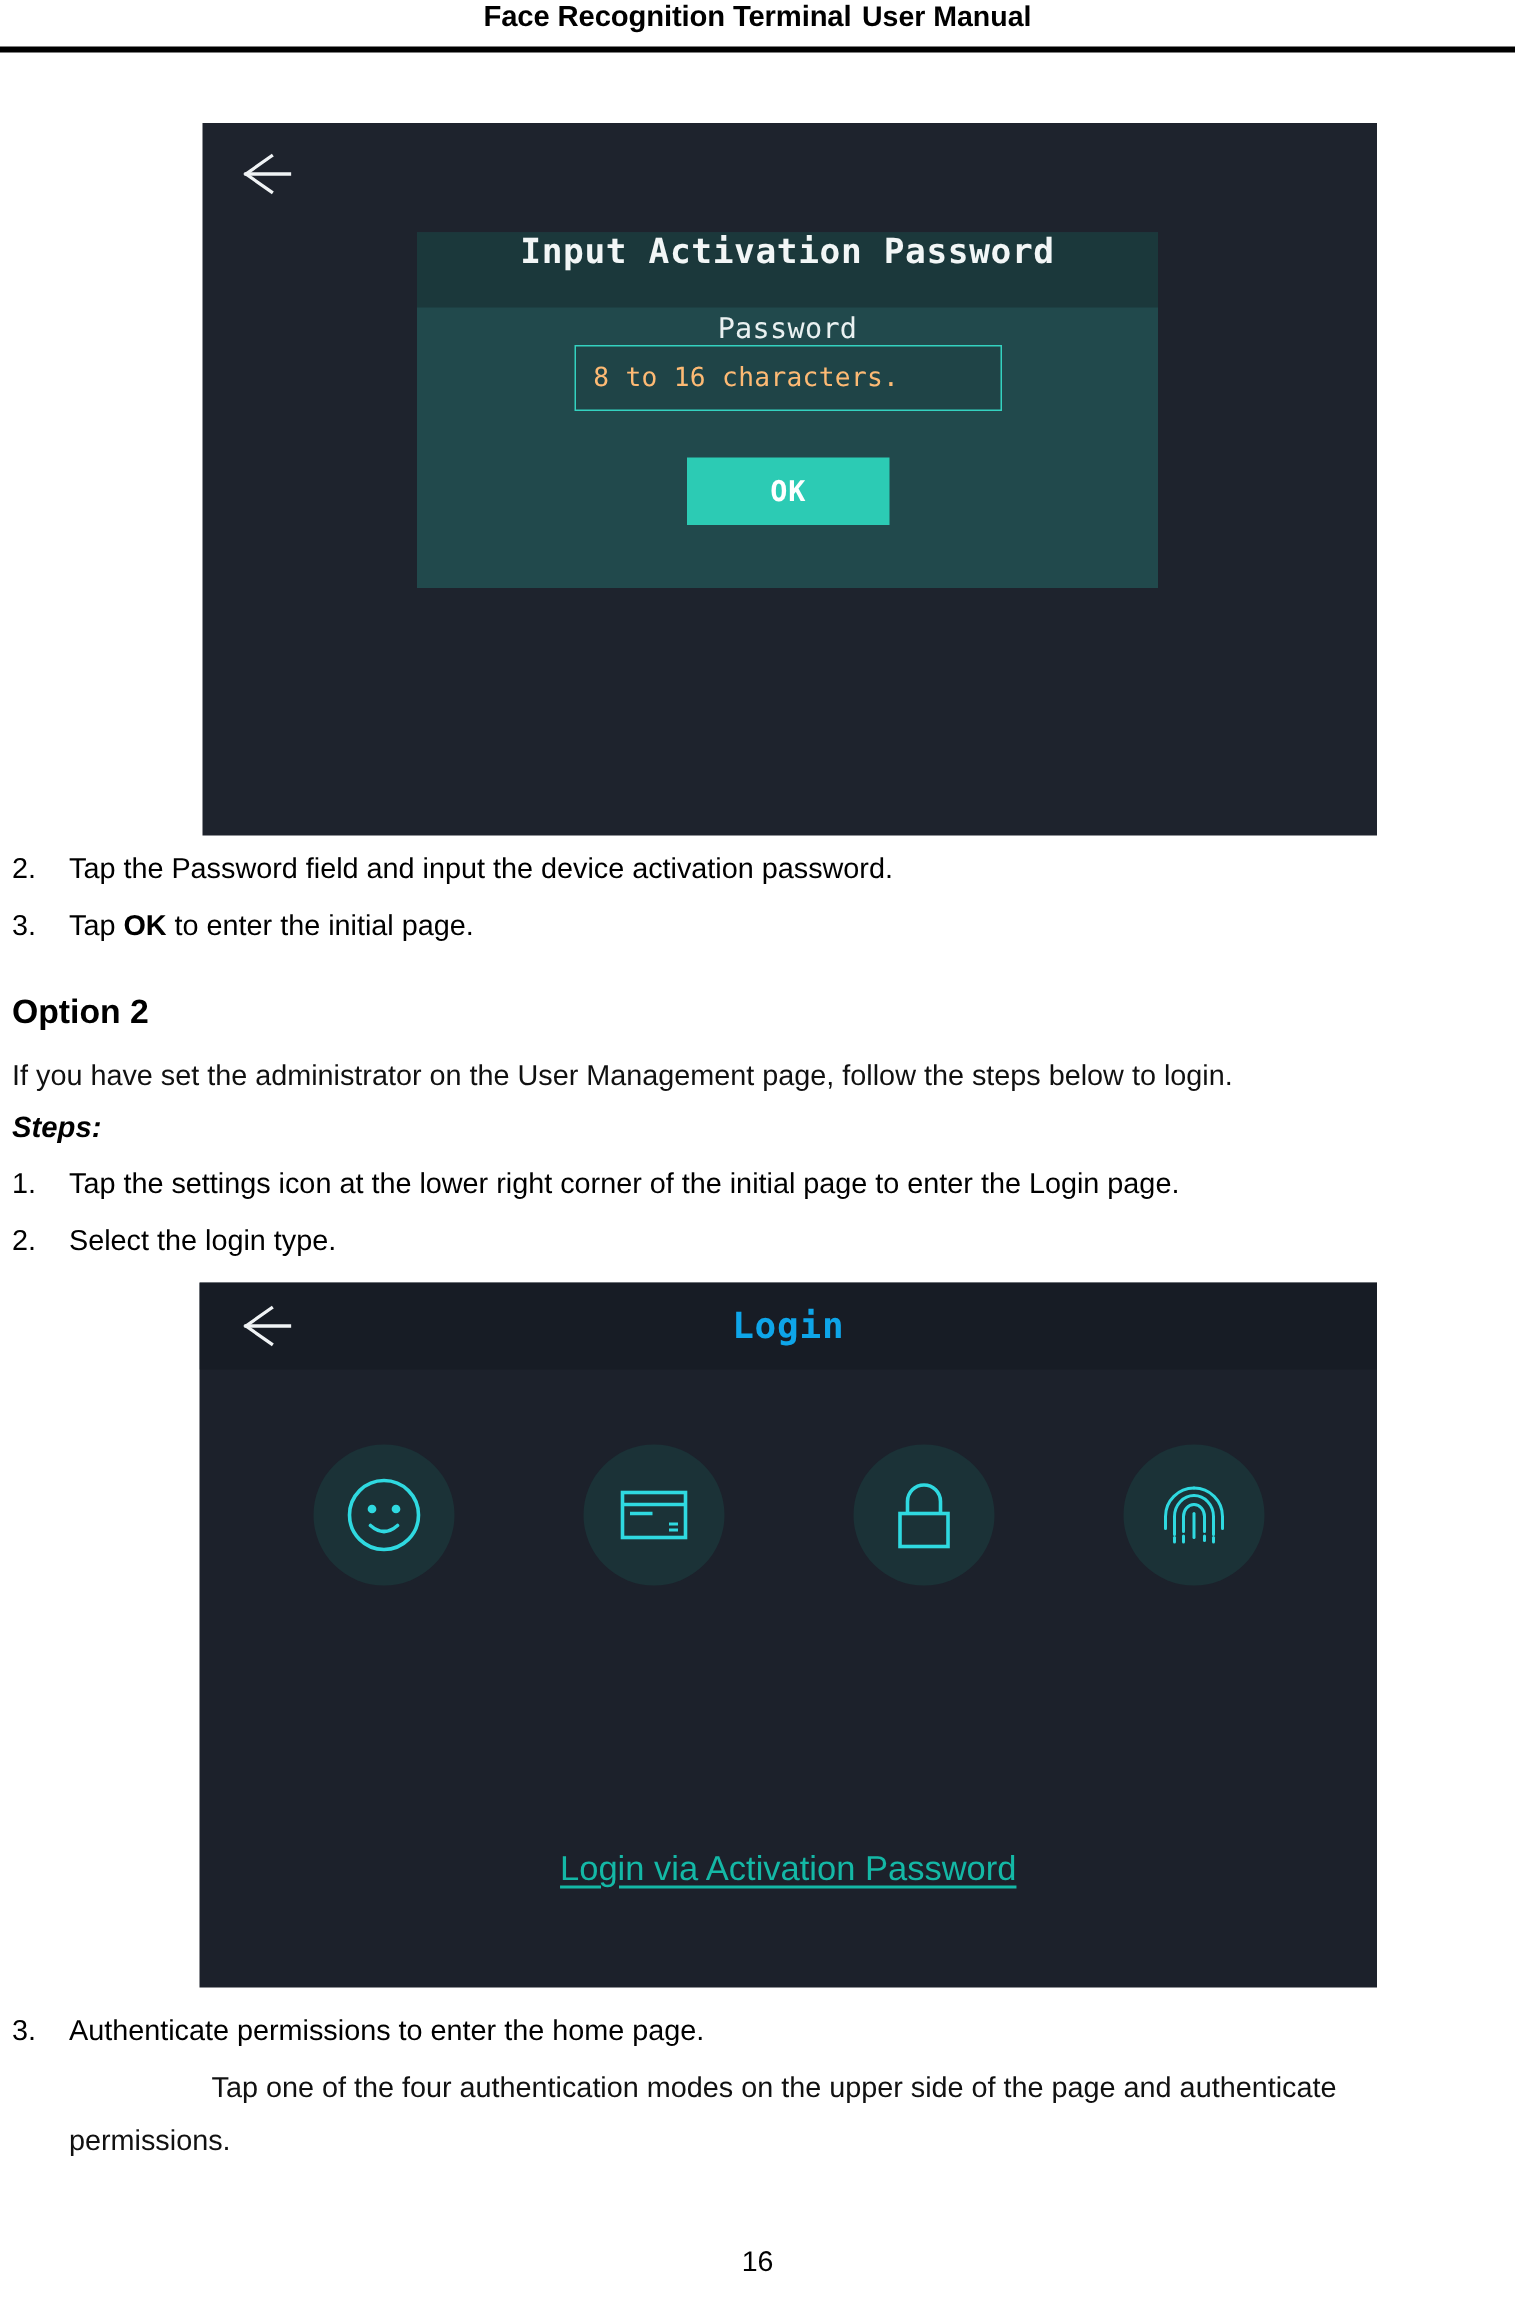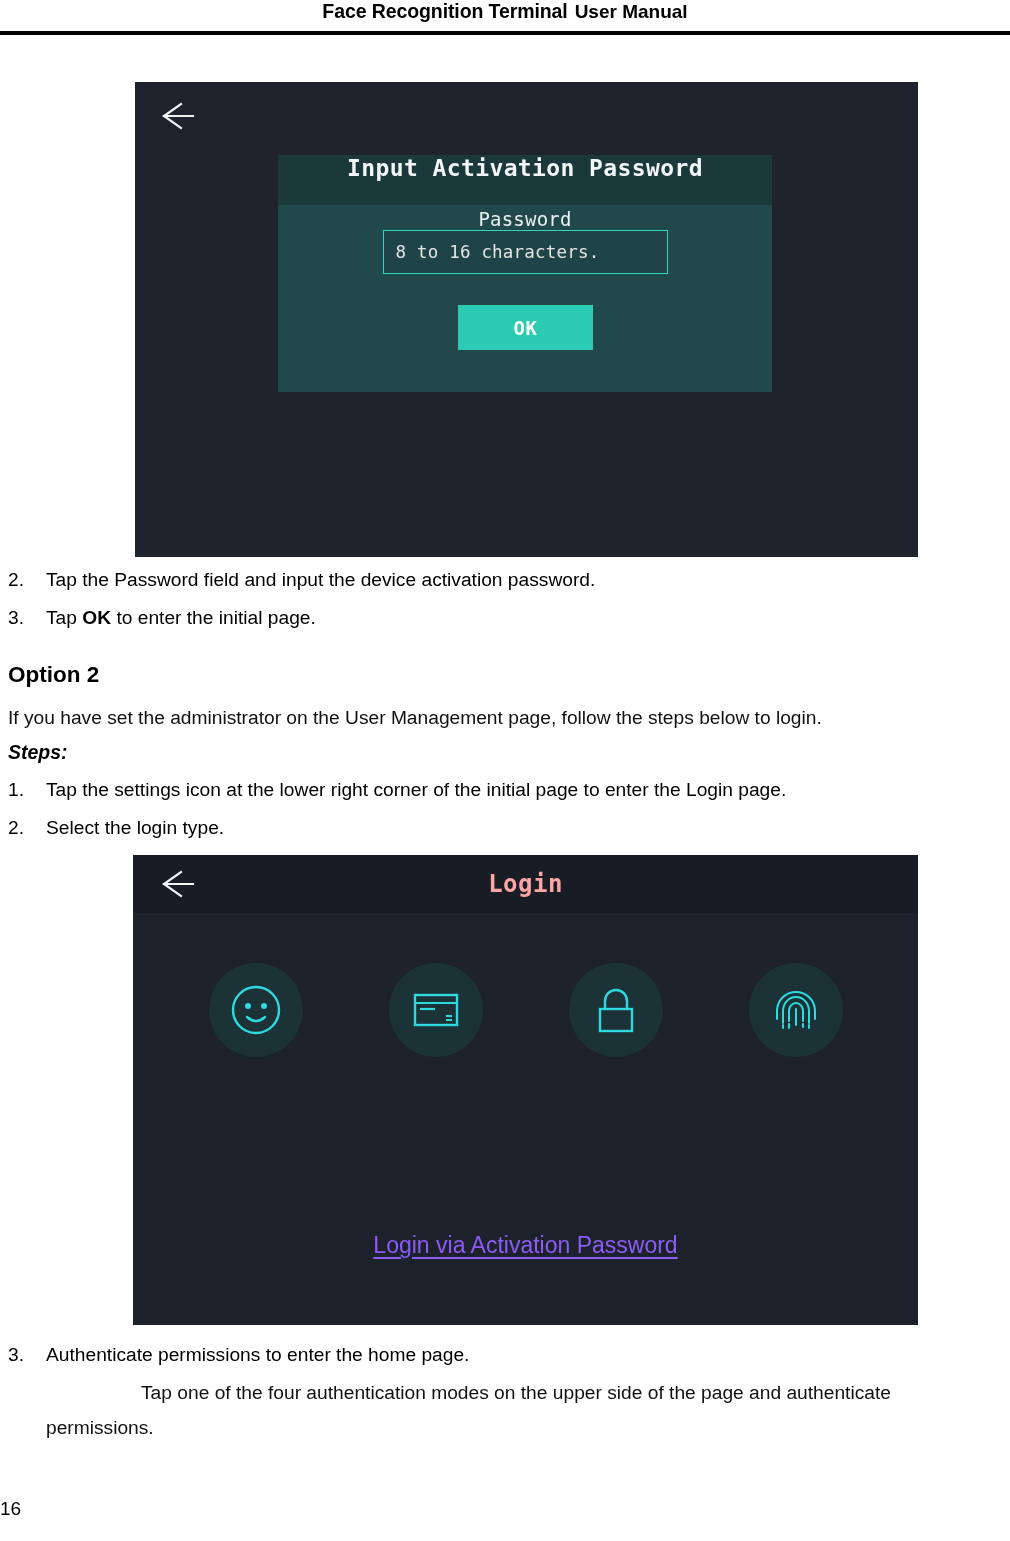--- a/index.html
+++ b/index.html
@@ -89,20 +89,21 @@
     font-size: 19.5px;
     font-weight: bold;
     font-style: italic;
     line-height: 30px;
     text-align: center;
   }
   .page-number {
     position: absolute;
     left: 0;
     width: 1010px;
+    text-align: center;
     font-size: 19px;
   }
 
   
   .device-shot {
     position: absolute;
     background: #1d222c;
     overflow: hidden;
   }
   .shot-back-arrow {
@@ -167,21 +168,21 @@
     width: 285px;
     height: 45px;
     box-sizing: border-box;
     border: 1.6px solid #34d2c0;
     background: #1f4447;
     display: flex;
     align-items: center;
     padding-left: 12px;
   }
   .field-placeholder {
-    color: #e5e5e5;
+    color: #fdba74;
     font-family: "DejaVu Sans Mono", monospace;
     font-size: 17.5px;
     letter-spacing: 0.2px;
   }
   .dialog-ok {
     position: absolute;
     left: 180px;
     top: 150px;
     width: 135px;
     height: 45px;
@@ -211,21 +212,21 @@
     background: #171c25;
   }
   #shot-login .shot-back-arrow { left: 20px; top: 9px; }
   .login-title {
     position: absolute;
     left: 0; top: 0;
     width: 785px;
     height: 58px;
     line-height: 58px;
     text-align: center;
-    color: #fca5a5;
+    color: #0ea5e9;
     font-family: "DejaVu Sans Mono", monospace;
     font-size: 24px;
     font-weight: bold;
     letter-spacing: 0.5px;
   }
   .auth-modes {
     position: absolute;
     left: 0;
     top: 108px;
     width: 785px;
@@ -246,21 +247,21 @@
   .auth-mode svg { display: block; }
   .login-alt-link {
     position: absolute;
     left: 0;
     top: 377px;
     width: 785px;
     text-align: center;
     cursor: pointer;
   }
   .login-alt-link span {
-    color: #8b5cf6;
+    color: #14b8a6;
     font-family: "Liberation Sans", sans-serif;
     font-size: 23px;
     text-decoration: underline;
     text-underline-offset: 4px;
   }
 </style>
 </head>
 <body>
 
 <div class="page-header">

